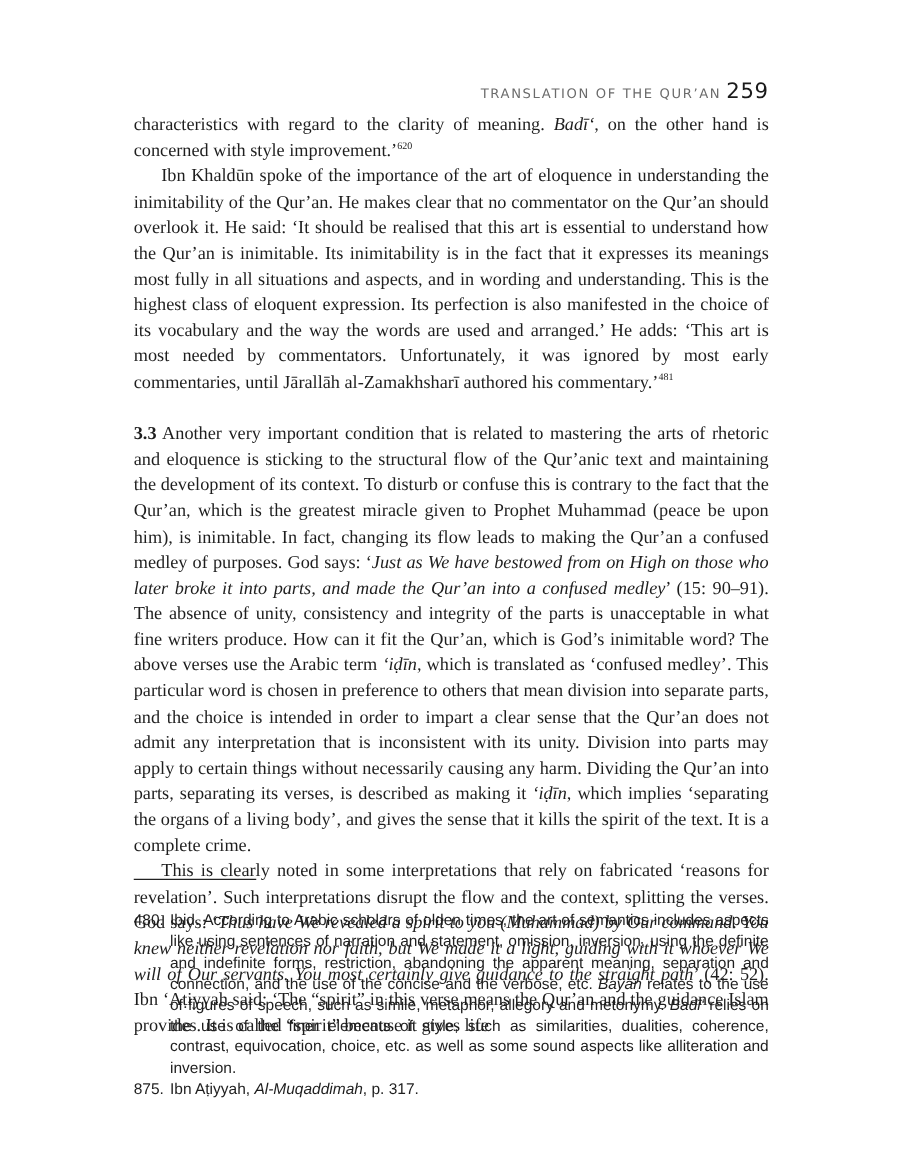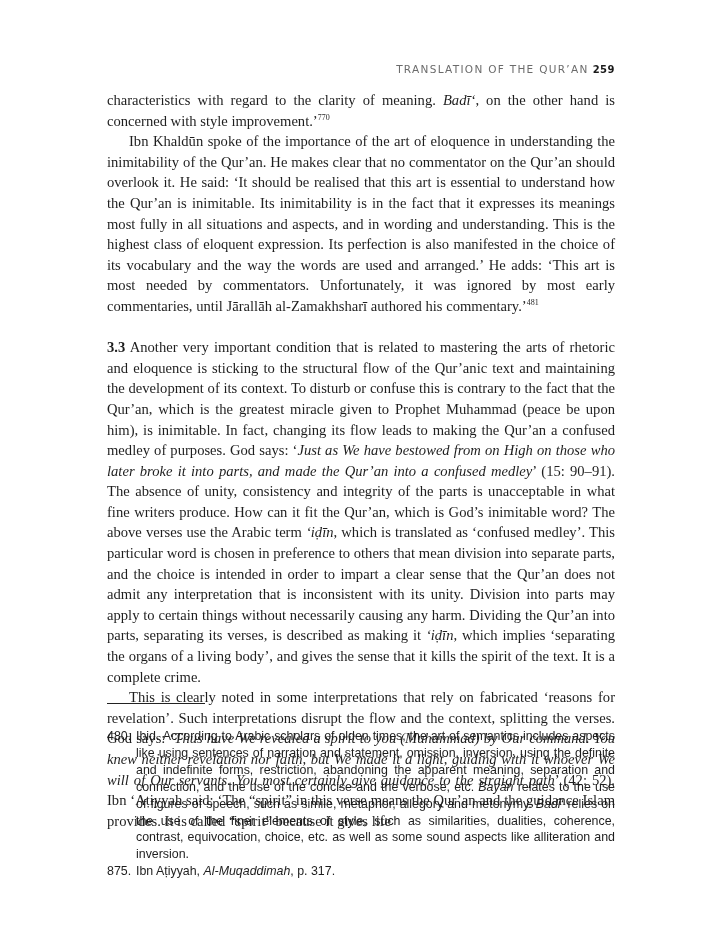--- a/index.html
+++ b/index.html
@@ -3,21 +3,21 @@
 <meta charset="utf-8">
 <style>
   html, body { margin: 0; padding: 0; background: #ffffff; }
   body { width: 720px; height: 937px; position: relative; overflow: hidden; }
   .page { position: absolute; left: 107px; top: 0; width: 508px; color: #1e1e1e; }
   .running-head {
     position: absolute; top: 63px; right: 0; 
     font-family: "DejaVu Sans", sans-serif; font-size: 10.5px; letter-spacing: 1.3px;
     color: #6b6b6b; white-space: nowrap;
   }
-  .running-head .pnum { color: #1a1a1a; font-weight: bold; margin-left: 4px; letter-spacing: 0.5px; font-size: 10px; }
+  .running-head .pnum { color: #1a1a1a; font-weight: normal; margin-left: 4px; letter-spacing: 0.5px; font-size: 17px; }
   .body {
     position: absolute; top: 90px; left: 0; width: 508px;
     font-family: "Liberation Serif", serif; font-size: 14.6px; line-height: 20.6px;
     text-align: justify;
   }
   .body p { margin: 0; }
   .body p.indent { text-indent: 22px; }
   .body p.section { margin-top: 20.6px; }
   .body .secnum { font-weight: bold; }
   sup { font-size: 8px; line-height: 0; vertical-align: 6px; }
@@ -34,21 +34,21 @@
 </head>
 <body>
 
 <div class="page">
 
   <div class="running-head">
     <span>TRANSLATION OF THE QUR’AN</span><span class="pnum">259</span>
   </div>
 
   <div class="body">
-    <p><span>characteristics with regard to the clarity of meaning. </span><i>Badī‘</i><span>, on the other hand is concerned with style improvement.’</span><sup>770</sup></p>
+    <p><span>characteristics with regard to the clarity of meaning. </span><i>Badī‘</i><span>, on the other hand is concerned with style improvement.’</span><sup>620</sup></p>
 
     <p class="indent"><span>Ibn Khaldūn spoke of the importance of the art of eloquence in understanding the inimitability of the Qur’an. He makes clear that no commentator on the Qur’an should overlook it. He said: ‘It should be realised that this art is essential to understand how the Qur’an is inimitable. Its inimitability is in the fact that it expresses its meanings most fully in all situations and aspects, and in wording and understanding. This is the highest class of eloquent expression. Its perfection is also manifested in the choice of its vocabulary and the way the words are used and arranged.’ He adds: ‘This art is most needed by commentators. Unfortunately, it was ignored by most early commentaries, until Jārallāh al-Zamakhsharī authored his commentary.’</span><sup>481</sup></p>
 
     <p class="section"><span class="secnum">3.3</span><span> Another very important condition that is related to mastering the arts of rhetoric and eloquence is sticking to the structural flow of the Qur’anic text and maintaining the development of its context. To disturb or confuse this is contrary to the fact that the Qur’an, which is the greatest miracle given to Prophet Muhammad (peace be upon him), is inimitable. In fact, changing its flow leads to making the Qur’an a confused medley of purposes. God says: ‘</span><i>Just as We have bestowed from on High on those who later broke it into parts, and made the Qur’an into a confused medley</i><span>’ (15: 90–91). The absence of unity, consistency and integrity of the parts is unacceptable in what fine writers produce. How can it fit the Qur’an, which is God’s inimitable word? The above verses use the Arabic term </span><i>‘iḍīn</i><span>, which is translated as ‘confused medley’. This particular word is chosen in preference to others that mean division into separate parts, and the choice is intended in order to impart a clear sense that the Qur’an does not admit any interpretation that is inconsistent with its unity. Division into parts may apply to certain things without necessarily causing any harm. Dividing the Qur’an into parts, separating its verses, is described as making it </span><i>‘iḍīn</i><span>, which implies ‘separating the organs of a living body’, and gives the sense that it kills the spirit of the text. It is a complete crime.</span></p>
 
     <p class="indent"><span>This is clearly noted in some interpretations that rely on fabricated ‘reasons for revelation’. Such interpretations disrupt the flow and the context, splitting the verses. God says: ‘</span><i>Thus have We revealed a spirit to you (Muhammad) by Our command. You knew neither revelation nor faith, but We made it a light, guiding with it whoever We will of Our servants. You most certainly give guidance to the straight path</i><span>’ (42: 52). Ibn ‘Aṭiyyah said: ‘The “spirit” in this verse means the Qur’an and the guidance Islam provides. It is called “spirit” because it gives life</span></p>
   </div>
 
   <div class="rule"></div>
 

